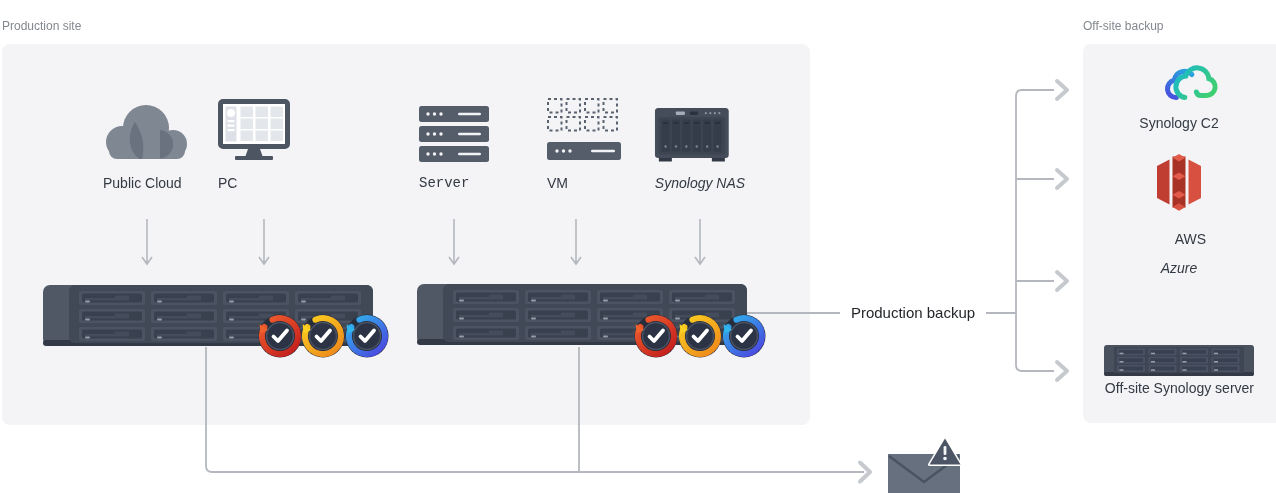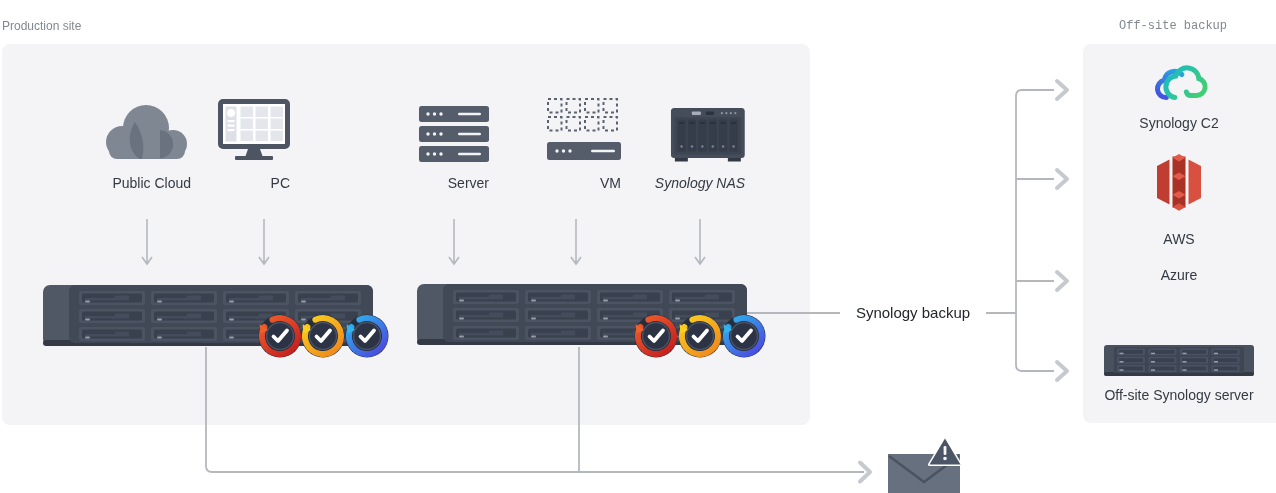--- a/index.html
+++ b/index.html
@@ -3,40 +3,40 @@
 <meta charset="utf-8">
 <style>
   html,body{margin:0;padding:0;}
   body{
     width:1276px;height:493px;position:relative;overflow:hidden;background:#ffffff;
     font-family:"Liberation Sans",sans-serif;
   }
   .panel{position:absolute;background:#f4f4f6;border-radius:8px;}
   .panel.right{border-radius:8px 0 0 8px;}
   .zone-label{position:absolute;font-size:12px;color:#82888f;white-space:nowrap;}
-  .device{position:absolute;top:88px;transform:translateX(-50%);display:flex;flex-direction:column;align-items:flex-end;z-index:3;}
+  .device{position:absolute;top:88px;transform:translateX(-50%);display:flex;flex-direction:column;align-items:flex-start;z-index:3;}
   .device .slot{height:74px;display:flex;align-items:flex-end;justify-content:center;}
   .device .lbl{margin-top:13px;font-size:14px;color:#343a44;white-space:nowrap;}
-  .target{position:absolute;left:1179px;transform:translateX(-50%);display:flex;flex-direction:column;align-items:center;z-index:3;}
+  .target{position:absolute;left:1179px;transform:translateX(-50%);display:flex;flex-direction:column;align-items:flex-end;z-index:3;}
   .target .lbl{font-size:14px;color:#343a44;white-space:nowrap;}
   .rackmount{position:absolute;z-index:3;line-height:0;}
   .badge{position:absolute;width:46px;height:46px;z-index:4;line-height:0;}
   .seclabel{
     position:absolute;left:840px;top:294px;width:146px;height:37px;background:#ffffff;
     display:flex;align-items:center;justify-content:center;font-size:15px;color:#23262b;z-index:6;white-space:nowrap;
   }
   #wires{position:absolute;left:0;top:0;z-index:2;pointer-events:none;}
   .azure-txt{font-family:"DejaVu Sans Mono",monospace;font-weight:bold;font-size:9.5px;fill:#2e7fe2;text-anchor:middle;letter-spacing:1px;}
   .envelope{position:absolute;left:886px;top:437px;z-index:3;line-height:0;}
 </style>
 </head>
 <body>
 
 <div class="zone-label" style="left:2px;top:19px;">Production site</div>
-<div class="zone-label" style="left:1119px;top:19px;font-family:Liberation Mono, monospace;">Off-site backup</div>
+<div class="zone-label" style="left:1083px;top:19px;">Off-site backup</div>
 
 <div class="panel" style="left:2px;top:44px;width:808px;height:381px;"></div>
 <div class="panel right" style="left:1083px;top:44px;width:193px;height:379px;"></div>
 
 <svg id="wires" width="1276" height="493" viewBox="0 0 1276 493">
   <g stroke="#b4b8be" stroke-width="1.6" fill="none">
     <path d="M147 219 V263 M142 257 L147 264 L152 257"></path>
     <path d="M264 219 V263 M259 257 L264 264 L269 257"></path>
     <path d="M454 219 V263 M449 257 L454 264 L459 257"></path>
     <path d="M576 219 V263 M571 257 L576 264 L581 257"></path>
@@ -96,21 +96,21 @@
           <rect x="37.5" y="31.5" width="12.5" height="10.5"></rect>
           <rect x="52.5" y="31.5" width="12.5" height="10.5"></rect>
       </g>
       <path d="M30 50 h12 l2.5 7 h-17 z" fill="#4d5563"></path>
       <rect x="17" y="57" width="38" height="4" rx="1" fill="#4d5563"></rect>
     </svg>
   </div>
   <div class="lbl">PC</div>
 </div>
 
-<div class="device" style="left:454px;">
+<div class="device" style="left:454px;font-family:Liberation Mono, monospace;">
   <div class="slot">
     <svg width="70" height="56" viewBox="0 0 70 56">
       <g fill="#555d6b">
         <rect y="0" width="70" height="16" rx="2.5"></rect>
           <rect y="20" width="70" height="16" rx="2.5"></rect>
           <rect y="40" width="70" height="16" rx="2.5"></rect>
       </g>
       <g fill="#f2f3f5">
         <circle cx="9" cy="8" r="1.7"></circle>
           <circle cx="15.5" cy="8" r="1.7"></circle>
@@ -378,21 +378,21 @@
           <stop offset="1" stop-color="#4b4ae0"></stop>
         </linearGradient>
       </defs>
 <circle cx="23" cy="23" r="21.5" fill="#262d3b"></circle>
 <path d="M15.4 6.7 A18 18 0 1 1 7.4 14" stroke="url(#bg5)" stroke-width="6" fill="none" stroke-linecap="round"></path>
 <polygon points="3.6,20.5 12.2,16.8 2.6,11.2" fill="#2fb5ec"></polygon>
 <circle cx="23" cy="23" r="13.5" fill="#2b3344" stroke="#495263" stroke-width="1.5"></circle>
 <path d="M16.5 23.5 L21 28 L30 17.5" stroke="#fff" stroke-width="3.8" fill="none" stroke-linecap="round" stroke-linejoin="round"></path>
 </svg></span>
 
-<div class="seclabel">Synology backup</div>
+<div class="seclabel">Production backup</div>
 
 <div class="target" style="top:61px;">
   <span style="line-height:0;">
     <svg width="58" height="46" viewBox="0 0 58 46">
       <defs>
         <linearGradient id="c2b" x1="0.2" y1="1" x2="0.8" y2="0">
             <stop offset="0" stop-color="#4553de"></stop>
             <stop offset="1" stop-color="#2aa3de"></stop>
           </linearGradient>
         <linearGradient id="c2g" x1="0" y1="0" x2="1" y2="0.6">
@@ -416,21 +416,21 @@
       <polygon points="27,1 33.5,4.8 27,8.6 20.5,4.8" fill="#e25a49"></polygon>
       <polygon points="27,19.5 33.5,23.3 27,27.1 20.5,23.3" fill="#e25a49"></polygon>
       <polygon points="27,38 33.5,41.8 27,45.6 20.5,41.8" fill="#e25a49"></polygon>
       <polygon points="27,50.2 33.5,54 27,57.8 20.5,54" fill="#d8503f"></polygon>
     </svg>
   </span>
   <div class="lbl" style="margin-top:20px;">AWS</div>
 </div>
 
 <div class="target" style="top:256px;">
-  <div class="lbl" style="margin-top:11px;">Azure</div>
+  <div class="lbl" style="margin-top:4px;font-style:italic;">Azure</div>
 </div>
 
 <div class="target" style="top:345px;">
   <span style="line-height:0;"><svg width="150" height="33" viewBox="0 0 150 33">
         <rect x="0" y="0" width="150" height="31" rx="3" fill="#49515f"></rect>
         <rect x="0" y="27" width="150" height="4" rx="2" fill="#333a46"></rect>
         <rect x="10" y="2" width="130" height="26" fill="#3e4654"></rect>
         <rect x="13" y="3.5" width="28" height="6.8" rx="1" fill="#4a5263"></rect>
         <rect x="15" y="5" width="24" height="3.8" fill="#394150"></rect>
         <rect x="15.5" y="7.7" width="4" height="1.5" fill="#98a0ab"></rect>
@@ -461,21 +461,21 @@
         <rect x="107.5" y="3.5" width="28" height="6.8" rx="1" fill="#4a5263"></rect>
         <rect x="109.5" y="5" width="24" height="3.8" fill="#394150"></rect>
         <rect x="110" y="7.7" width="4" height="1.5" fill="#98a0ab"></rect>
         <rect x="107.5" y="11.8" width="28" height="6.8" rx="1" fill="#4a5263"></rect>
         <rect x="109.5" y="13.3" width="24" height="3.8" fill="#394150"></rect>
         <rect x="110" y="16" width="4" height="1.5" fill="#98a0ab"></rect>
         <rect x="107.5" y="20.1" width="28" height="6.8" rx="1" fill="#4a5263"></rect>
         <rect x="109.5" y="21.6" width="24" height="3.8" fill="#394150"></rect>
         <rect x="110" y="24.3" width="4" height="1.5" fill="#98a0ab"></rect>
       </svg></span>
-  <div class="lbl" style="margin-top:9px;">Off-site Synology server</div>
+  <div class="lbl" style="margin-top:2px;">Off-site Synology server</div>
 </div>
 
 <div class="envelope">
   <svg width="78" height="60" viewBox="0 0 78 60">
     <rect x="2" y="17" width="72" height="43" fill="#67707e"></rect>
     <path d="M3 19 L38 45 L73 19" fill="none" stroke="#4a5361" stroke-width="2.5"></path>
     <polygon points="59,1.5 74.5,27.5 43.5,27.5" fill="#4c5565" stroke="#ffffff" stroke-width="3" stroke-linejoin="round" paint-order="stroke"></polygon>
     <rect x="57.6" y="9" width="2.8" height="9" rx="1.2" fill="#f4f5f7"></rect>
     <circle cx="59" cy="21.5" r="1.8" fill="#f4f5f7"></circle>
   </svg>

